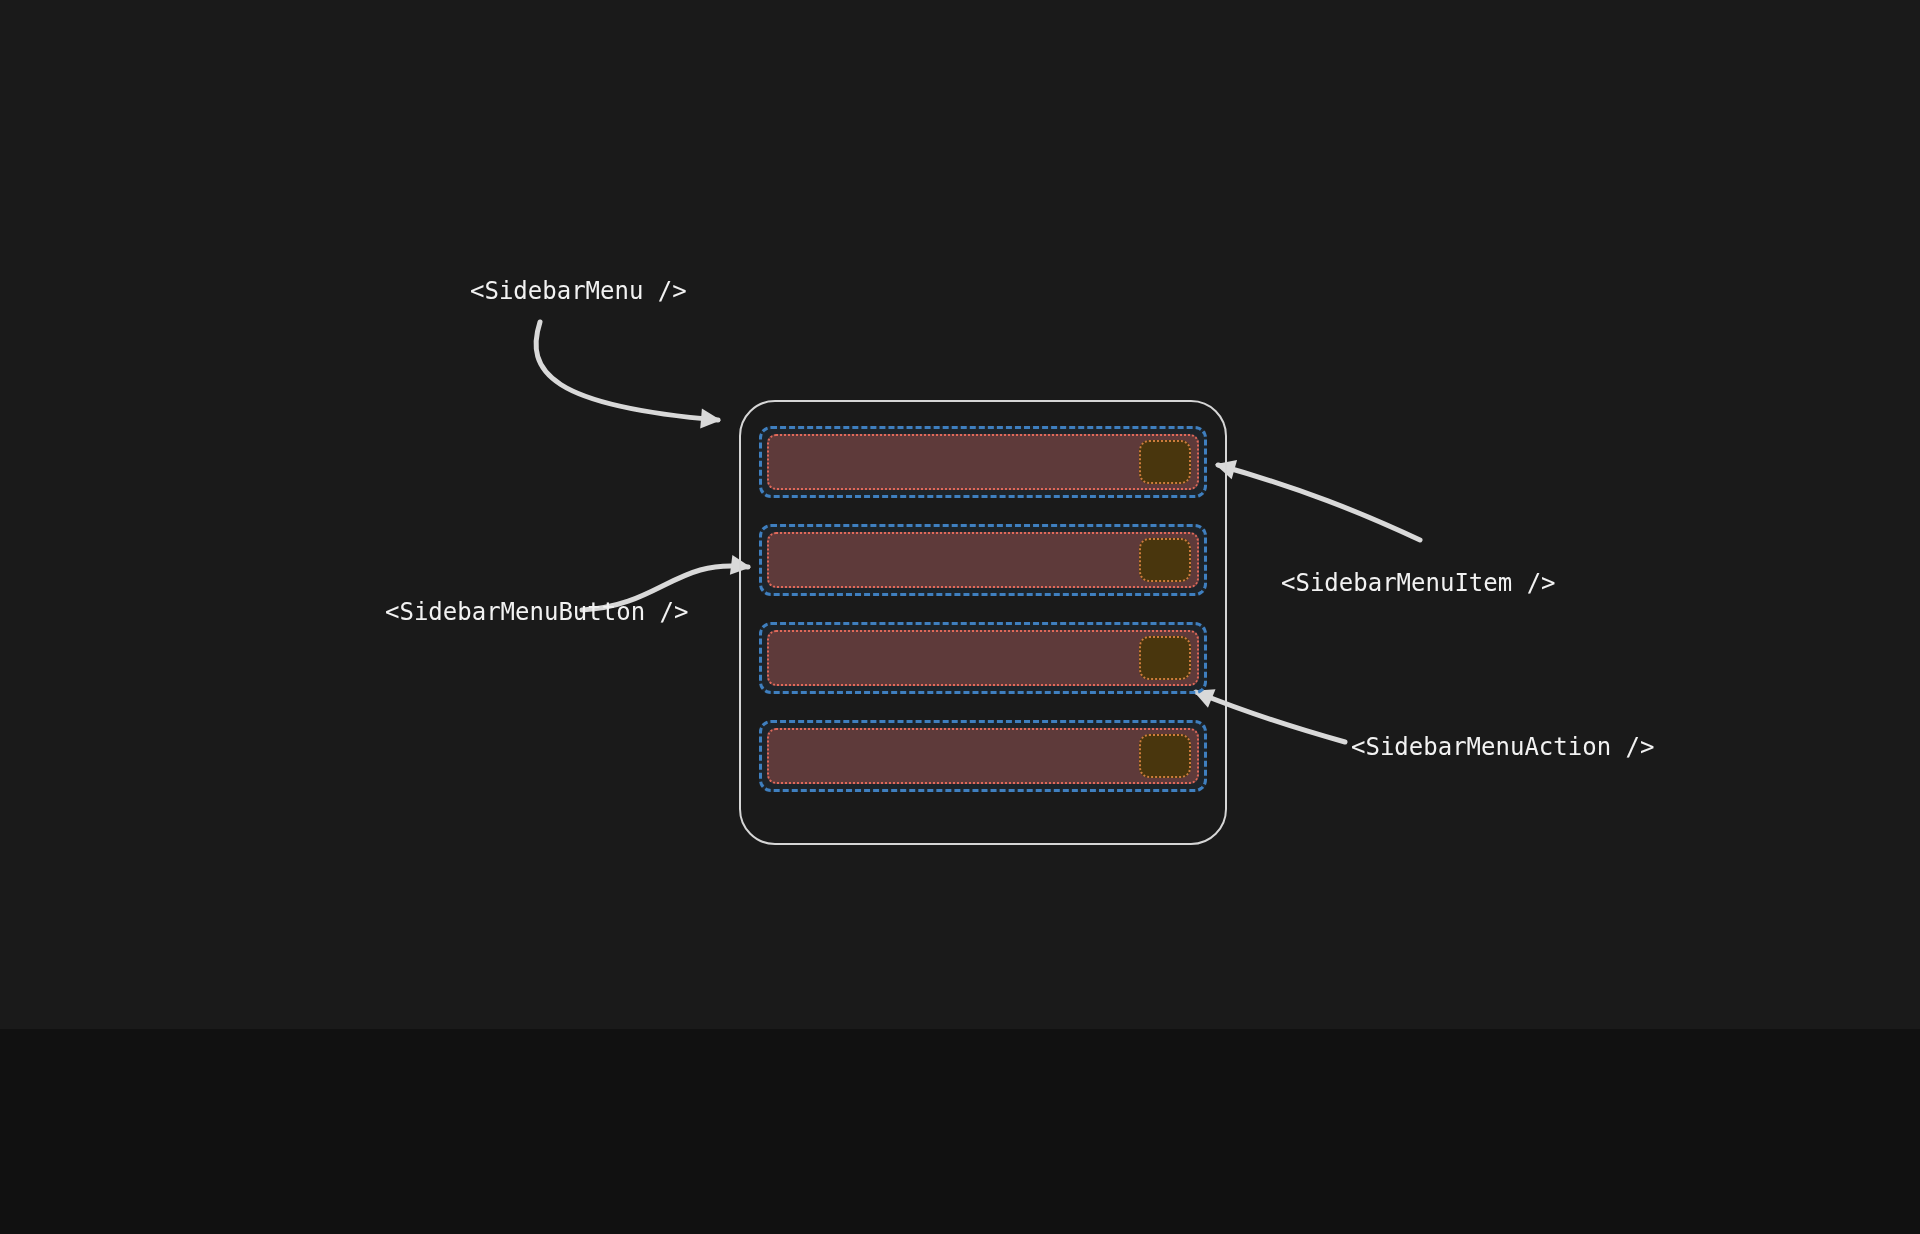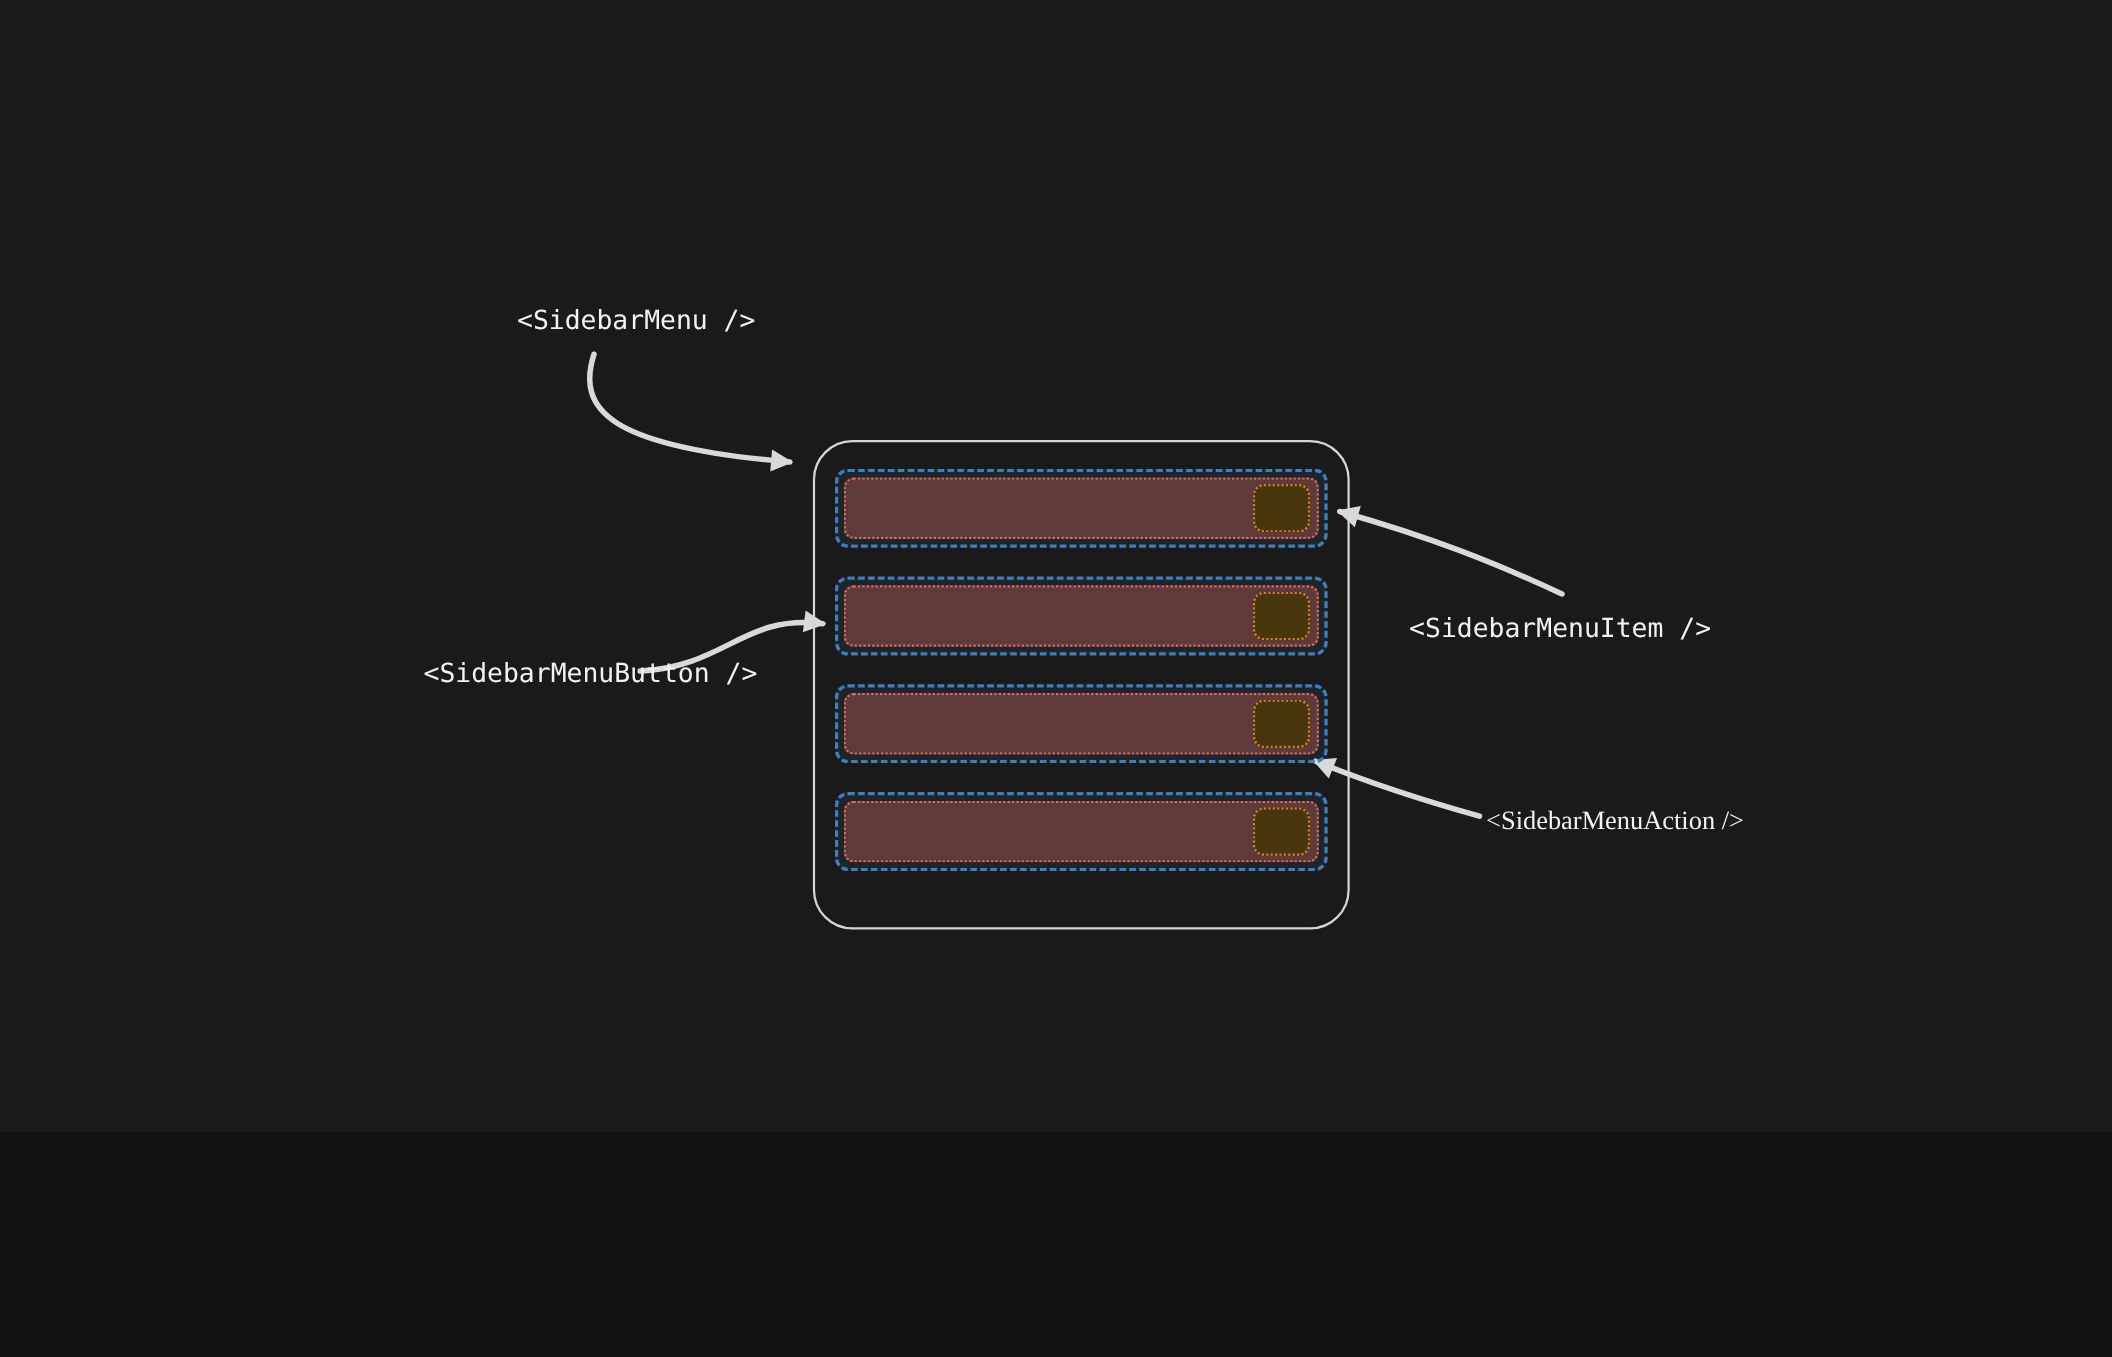--- a/index.html
+++ b/index.html
@@ -116,19 +116,19 @@
     </div>
     <div class="menu-item row-4">
       <div class="menu-button">
         <div class="menu-action"></div>
       </div>
     </div>
   </div>
 
   <div class="label" style="left: 470px; top: 276px;">&lt;SidebarMenu /&gt;</div>
 
-  <div class="label" style="left: 1281px; top: 556px;">&lt;SidebarMenuItem /&gt;</div>
+  <div class="label" style="left: 1281px; top: 568px;">&lt;SidebarMenuItem /&gt;</div>
 
   <div class="label" style="left: 385px; top: 597px;">&lt;SidebarMenuButton /&gt;</div>
 
-  <div class="label" style="left: 1351px; top: 732px; font-family: Liberation Serif, serif;">&lt;SidebarMenuAction /&gt;</div>
+  <div class="label" style="left: 1351px; top: 732px;">&lt;SidebarMenuAction /&gt;</div>
 
 </div>
 
 </body></html>

